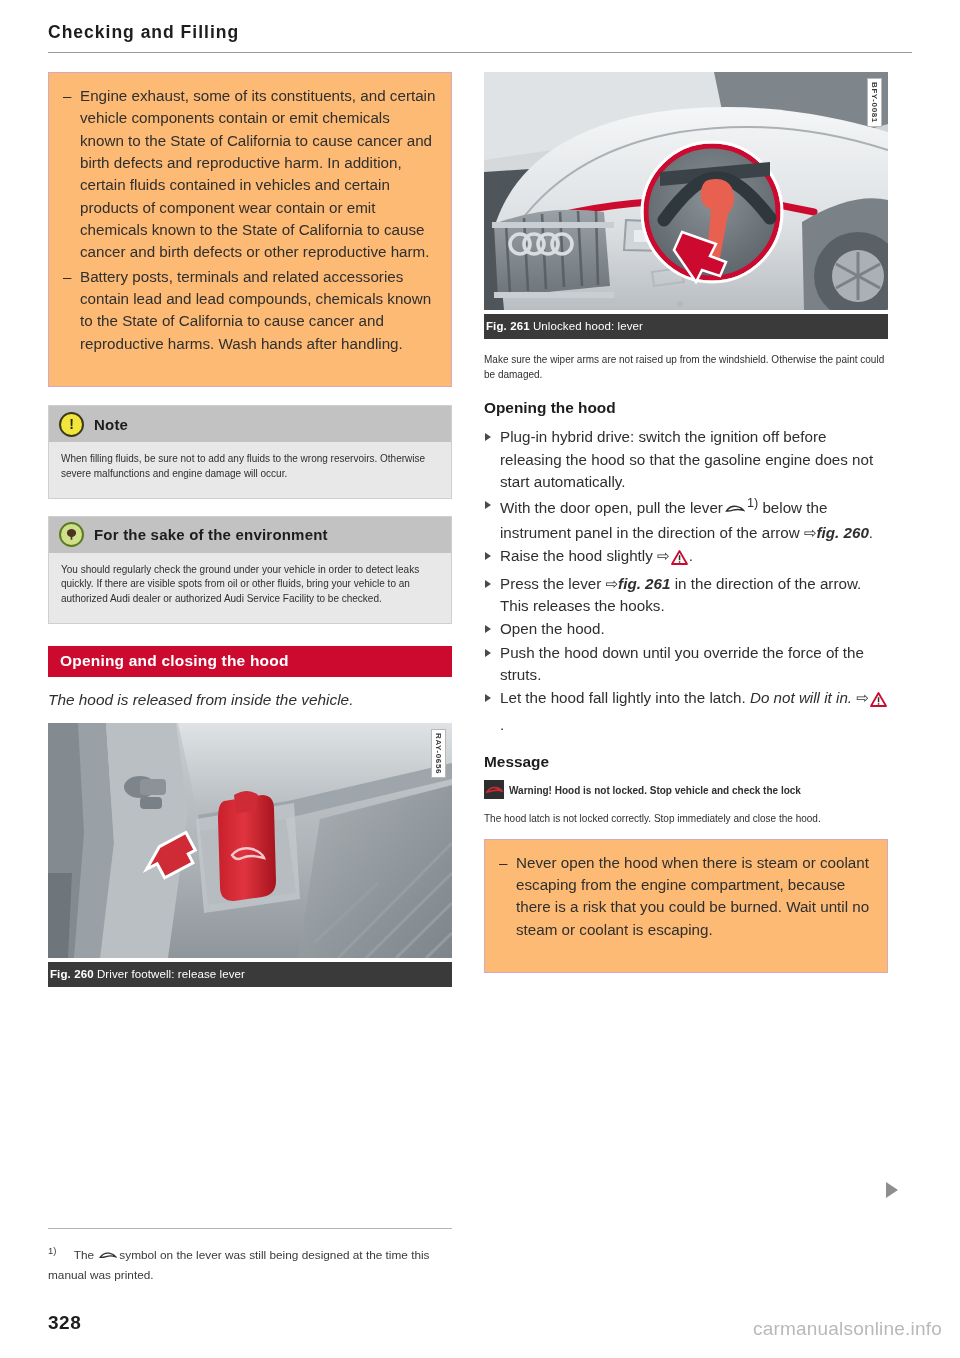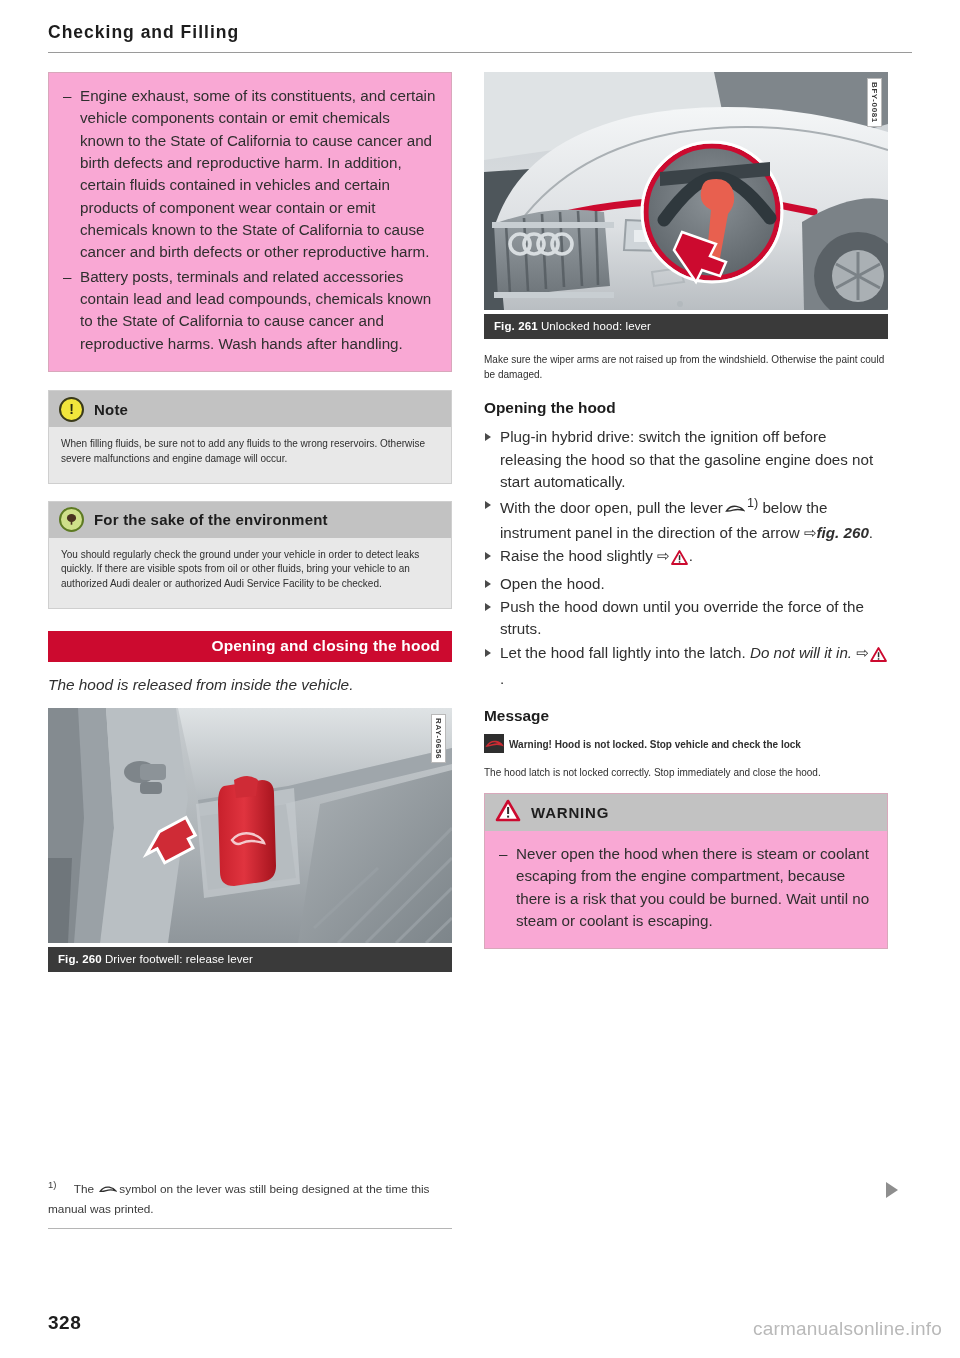--- a/index.html
+++ b/index.html
@@ -33,22 +33,22 @@
   .col-left{position:absolute;left:48px;top:72px;width:404px;}
   .col-right{position:absolute;left:484px;top:72px;width:404px;}
 
   
   .warn-box{
     border:1px solid #d8a8bb;
     background:#e8e8e8;
     box-sizing:border-box;
   }
   .warn-box .wb-body{
-    padding:12px 14px 14px 14px;
-    background:#f9a8d4;
+    padding:12px 14px 29px 14px;
+    background:#fdba74;
   }
   .box-head{
     background:#c2c2c2;
     display:flex;align-items:center;
     padding:5px 10px;
     gap:10px;
     min-height:26px;
   }
   .box-head .bh-title{
     font-size:15px;font-weight:bold;color:#1d1d1d;letter-spacing:.2px;
@@ -82,35 +82,34 @@
   }
 
   p.body{font-size:10px;line-height:1.47;margin:0 0 12px 0;color:#2f2f2f;}
   p.body.last{margin-bottom:0;}
   h2.sub{font-size:15.4px;font-weight:bold;margin:17px 0 9px 0;color:#1d1d1d;}
 
   
   .red-title{
     background:#cc0a2f;color:#ffffff;
     font-size:15.5px;font-weight:bold;
-    padding:6px 12px 7px 20px;
+    padding:6px 12px 7px 12px;
     letter-spacing:.2px;
-    text-align:right;
   }
   .intro-italic{
     font-size:15.4px;font-style:italic;color:#2f2f2f;
     margin:14px 0 14px 0;
   }
 
   
   .figure{position:relative;width:404px;}
   .fig-img{position:relative;width:404px;overflow:hidden;}
   .fig-cap{
     background:#3a3a3a;color:#ffffff;
-    font-size:11.5px;padding:6px 10px 7px 10px;
+    font-size:11.5px;padding:6px 10px 7px 2px;
     letter-spacing:.1px;
   }
   .fig-cap b{font-weight:bold;}
   .fig-code{
     position:absolute;right:6px;top:6px;
     background:#ffffff;color:#3a3a3a;
     font-size:8px;font-weight:bold;letter-spacing:.6px;
     padding:3px 2px;
     writing-mode:vertical-rl;
     border:1px solid #b9b9b9;
@@ -141,21 +140,21 @@
     display:inline-block;vertical-align:-5px;
     width:20px;height:19px;background:#2e2e2e;
     margin-right:5px;position:relative;
   }
 
   
   .footnote-rule{
     position:absolute;left:48px;top:1228px;width:404px;height:1px;background:#b5b5b5;
   }
   .footnote{
-    position:absolute;left:48px;top:1178px;width:404px;
+    position:absolute;left:48px;top:1244px;width:404px;
     font-size:11.8px;line-height:1.5;color:#3a3a3a;
   }
   .footnote sup{font-size:9.5px;}
   .fn-indent{display:inline-block;width:14px;}
 
   
   .page-num{
     position:absolute;left:48px;top:1312px;
     font-size:19px;font-weight:bold;letter-spacing:.5px;color:#1d1d1d;
   }
@@ -405,20 +404,25 @@
       </li>
       <li>
         <span>Raise the hood slightly</span>
         <span class="arrow-ref">⇨</span><span class="inline-tri">
           <svg width="17" height="15" viewBox="0 0 17 15" aria-hidden="true">
             <path d="M8.5,1 L16,14 L1,14 Z" fill="#ffffff" stroke="#cc0a2f" stroke-width="1.8" stroke-linejoin="round"></path>
             <rect x="7.8" y="5.2" width="1.5" height="5" fill="#2f2f2f"></rect>
             <rect x="7.8" y="11.2" width="1.5" height="1.5" fill="#2f2f2f"></rect>
           </svg></span><span>.</span>
       </li>
+      <li>
+        <span>Press the lever</span>
+        <span class="arrow-ref">⇨</span><span class="ital bold">fig. 261</span>
+        <span>in the direction of the arrow. This releases the hooks.</span>
+      </li>
       <li>Open the hood.</li>
     </ul>
 
     <ul class="tri-list">
       <li>Push the hood down until you override the force of the struts.</li>
       <li>
         <span>Let the hood fall lightly into the latch.</span>
         <span class="ital">Do not will it in.</span>
         <span class="arrow-ref">⇨</span><span class="inline-tri">
           <svg width="17" height="15" viewBox="0 0 17 15" aria-hidden="true">
@@ -433,30 +437,20 @@
     <p class="body" style="font-weight:bold;margin-bottom:13px;">
       <span class="msg-badge">
         <svg width="20" height="19" viewBox="0 0 20 19" aria-hidden="true">
           <path d="M3,12 q3.5,-5.4 9,-4.4 q4.4,.9 6,3.4 q-5,-1.6 -9.2,-.2 q-3.2,1 -5.8,1.2 z" fill="none" stroke="#cc2b33" stroke-width="1.6"></path>
         </svg>
       </span><span>Warning! Hood is not locked. Stop vehicle and check the lock</span>
     </p>
     <p class="body">The hood latch is not locked correctly. Stop immediately and close the hood.</p>
 
     <div class="warn-box" style="margin-top:6px;">
-      <div class="box-head">
-        <span class="icon-warn-tri">
-          <svg width="26" height="23" viewBox="0 0 26 23" aria-hidden="true">
-            <path d="M13,2 L24,21 L2,21 Z" fill="#ffffff" stroke="#cc0a2f" stroke-width="2.6" stroke-linejoin="round"></path>
-            <rect x="12.1" y="8" width="2" height="7" fill="#2f2f2f"></rect>
-            <rect x="12.1" y="16.6" width="2" height="2" fill="#2f2f2f"></rect>
-          </svg>
-        </span>
-        <span class="bh-title" style="letter-spacing:.8px;">WARNING</span>
-      </div>
       <div class="wb-body">
         <ul class="dash-list">
           <li>Never open the hood when there is steam or coolant escaping from the engine compartment, because there is a risk that you could be burned. Wait until no steam or coolant is escaping.</li>
         </ul>
       </div>
     </div>
 
   </div>
 
   <div class="cont-arrow"></div>

